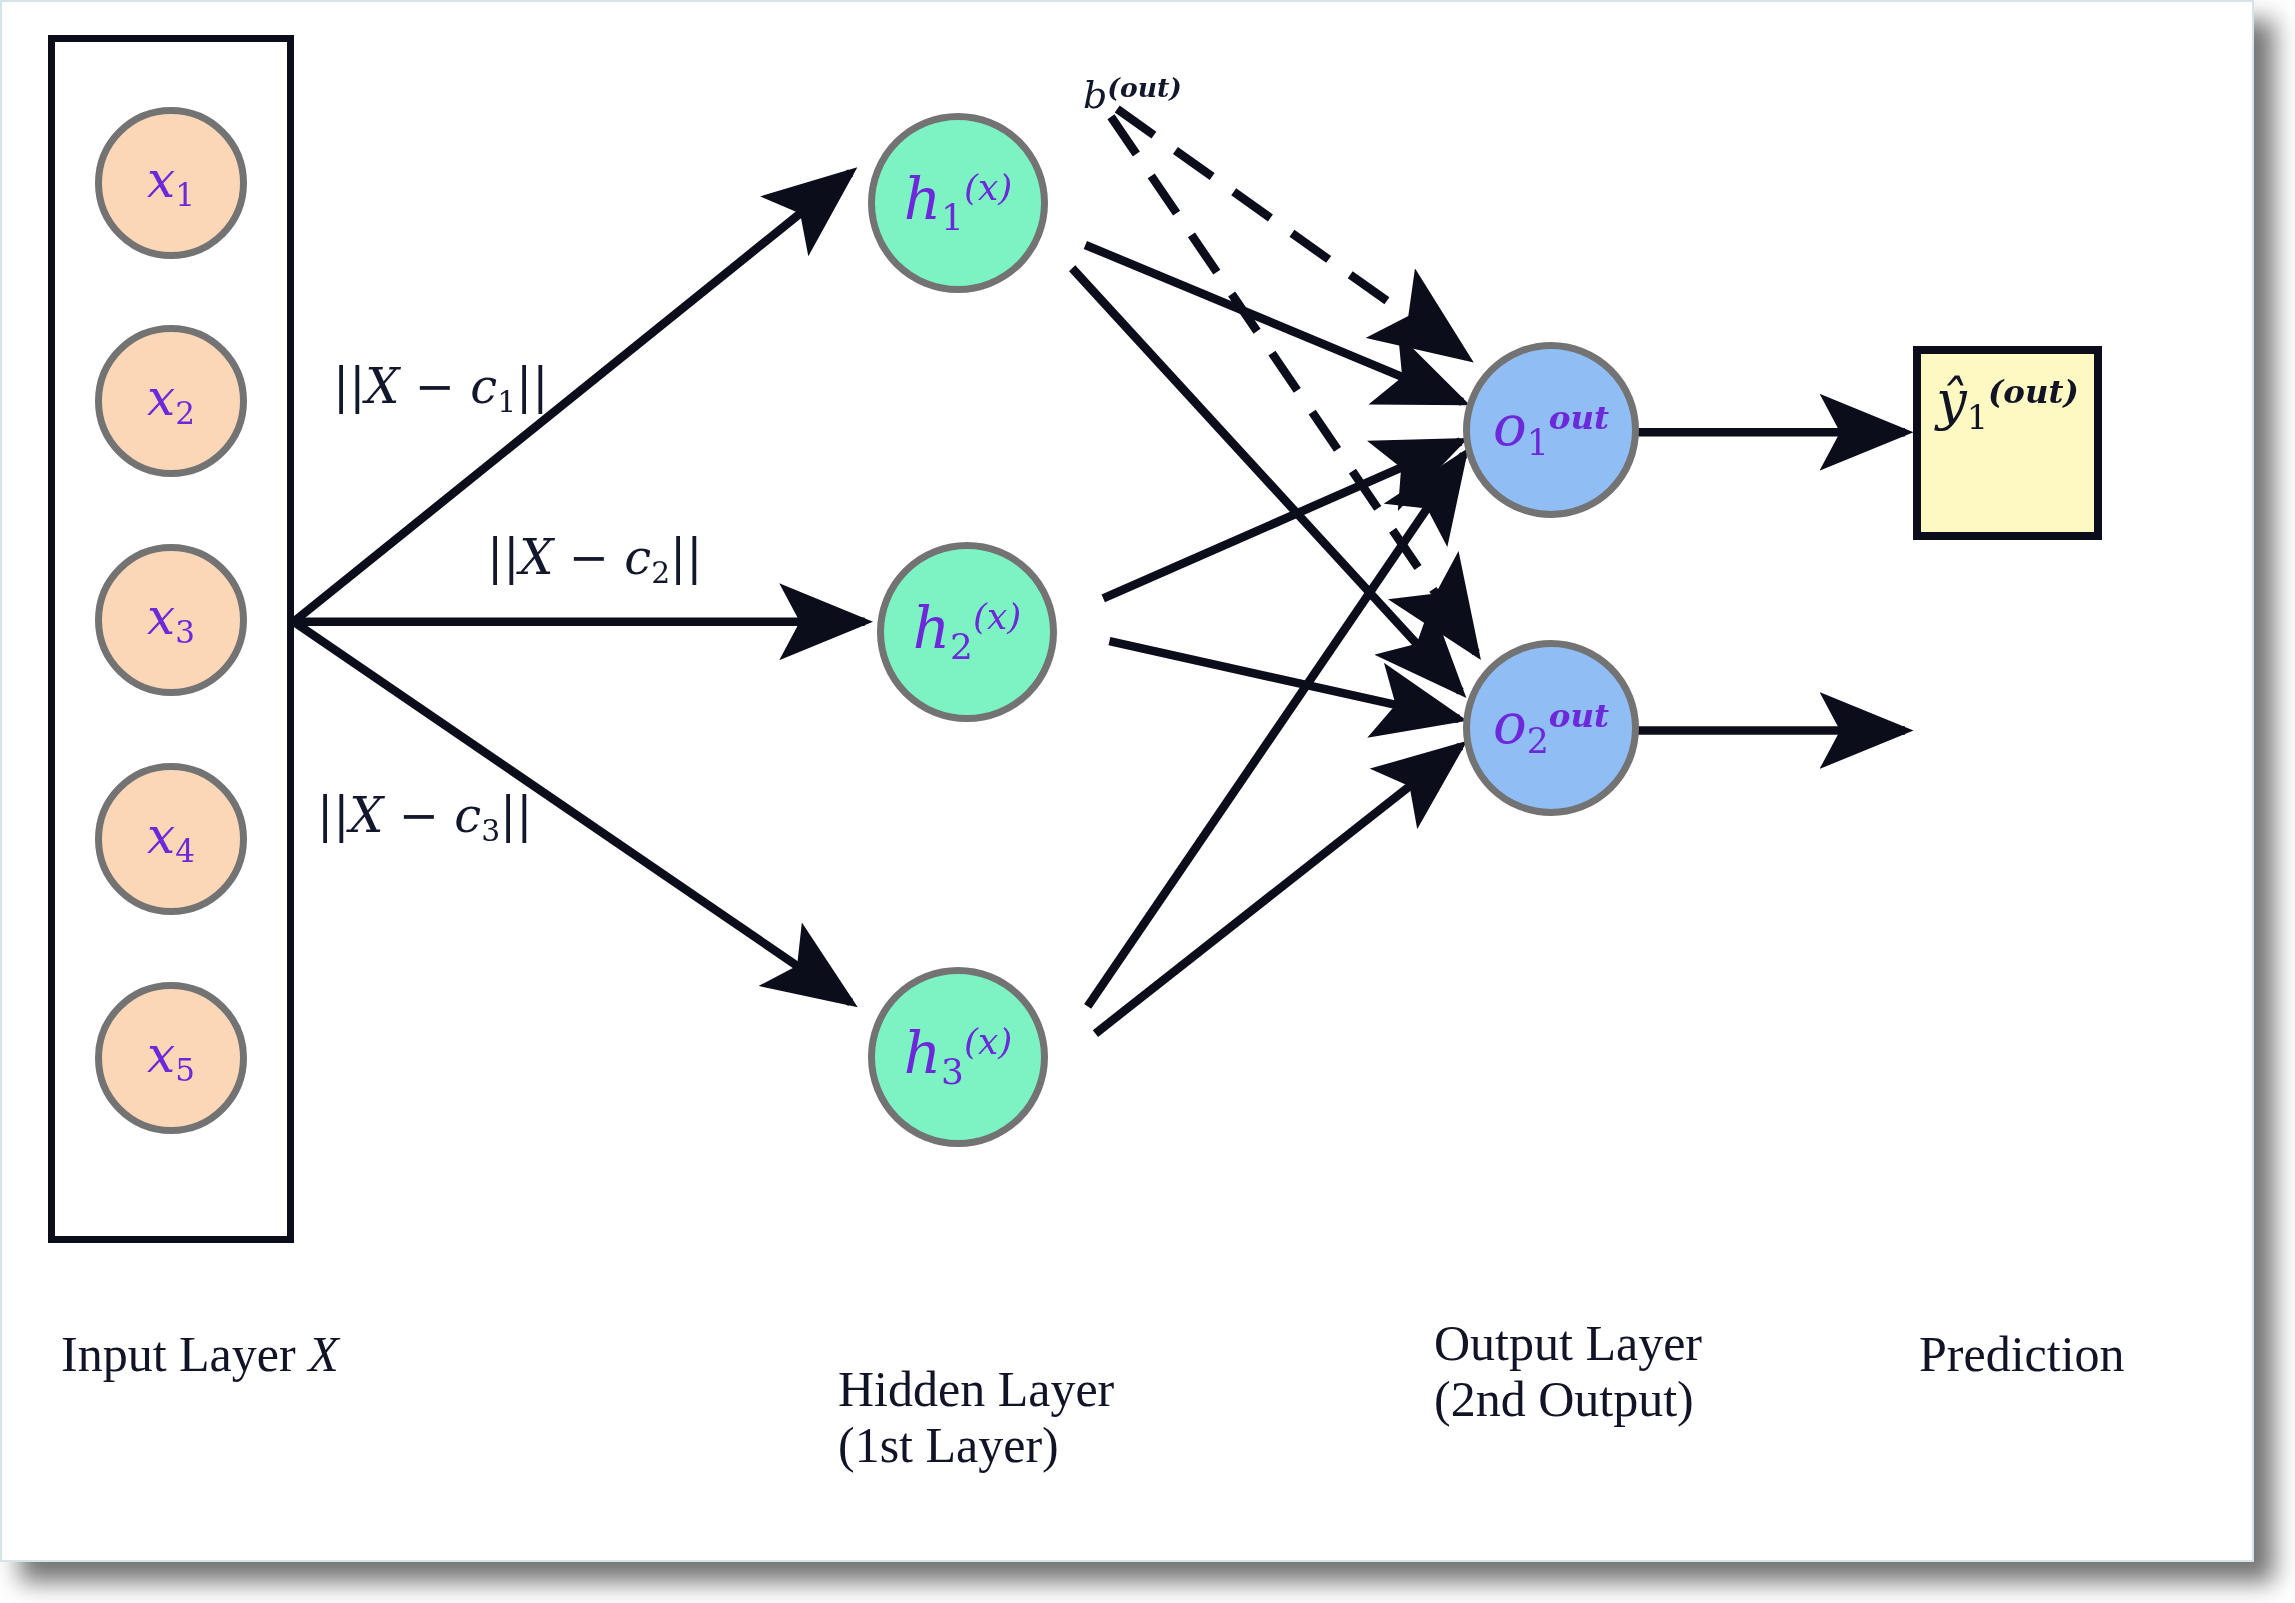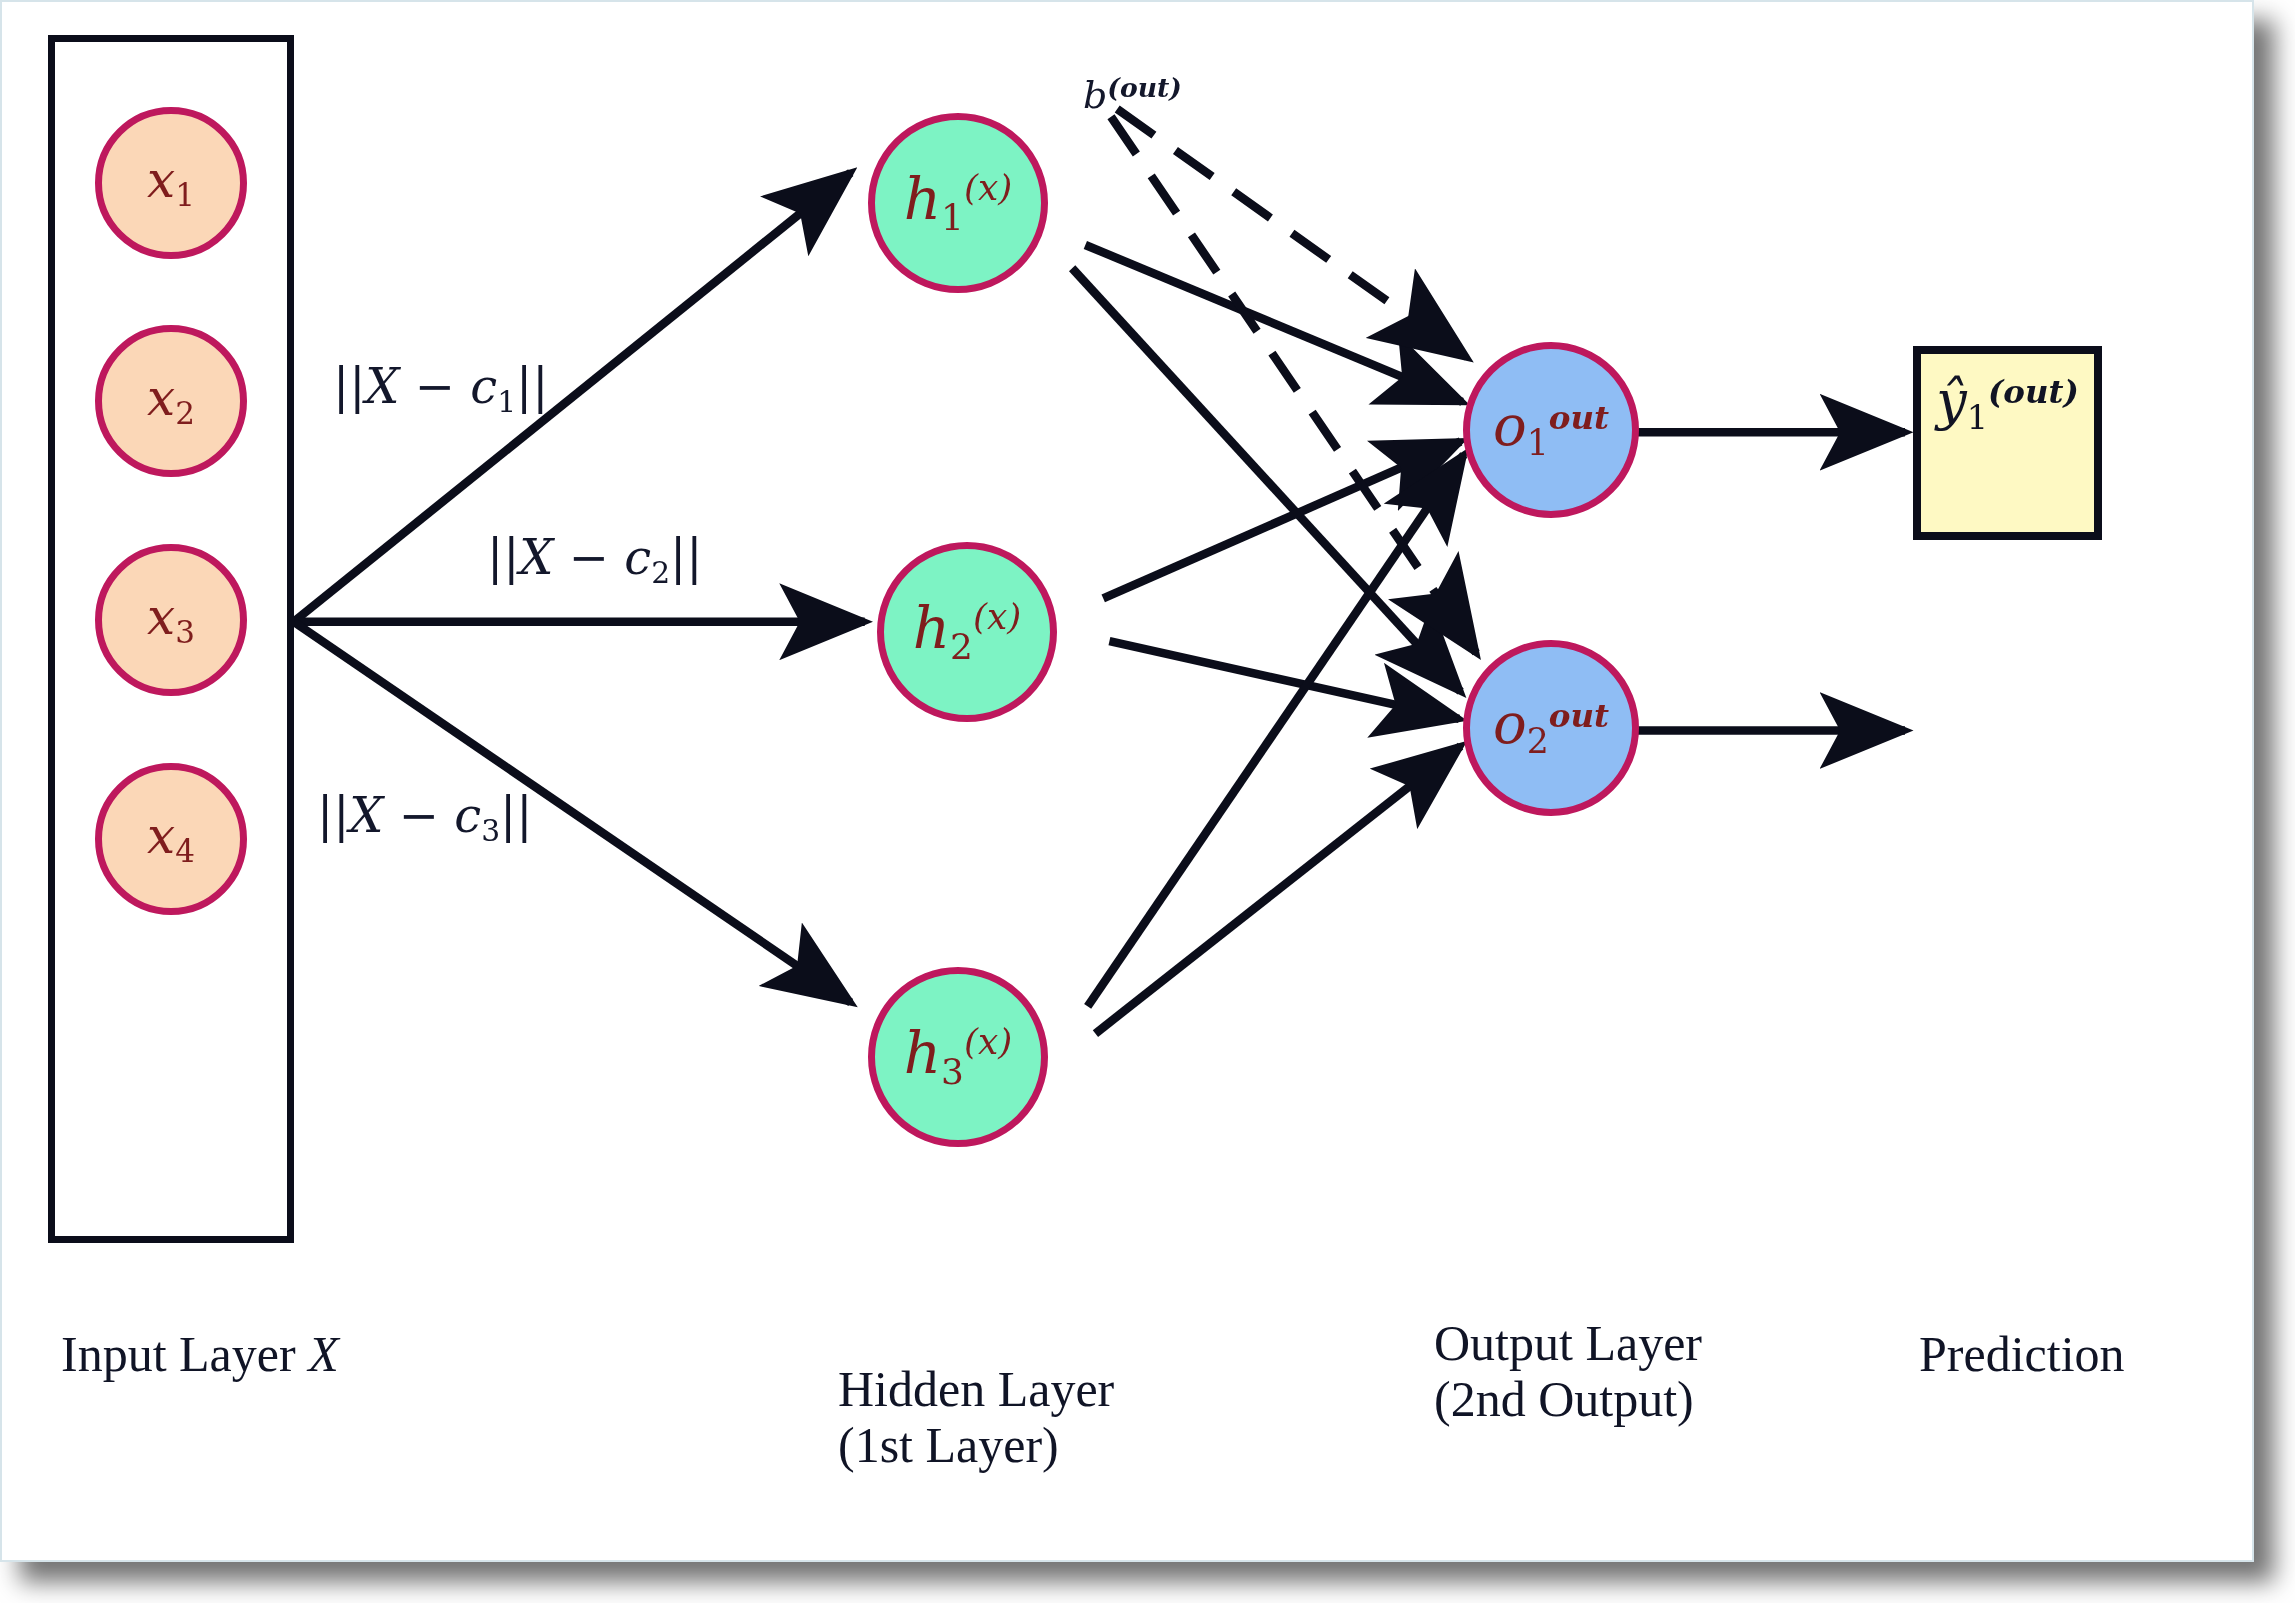--- a/index.html
+++ b/index.html
@@ -15,24 +15,24 @@
     box-sizing:border-box;
     border:2.3px solid #d6e4ea;
     background:#ffffff;
   }
 
   #svg-layer{position:absolute;left:0;top:0;width:2295px;height:1604px;}
 
   
   .node{
     position:absolute;border-radius:50%;
-    border:7px solid #be185d;
+    border:7px solid #737373;
     display:flex;align-items:center;justify-content:center;
     box-sizing:border-box;
-    color:#7f1d1d;
+    color:#6d28d9;
   }
   .node-input{background:#fbd7b7;width:152px;height:152px;}
   .node-hidden{background:#7df3c4;width:180px;height:180px;}
   .node-output{background:#8fbdf4;width:176px;height:176px;}
 
   
   #input-box{
     position:absolute;left:48px;top:35px;width:246px;height:1208px;
     border:7px solid #0b0d1a;background:transparent;box-sizing:border-box;
   }
@@ -134,20 +134,25 @@
   <div class="node node-input" style="left:95px;top:544px;">
     <span class="m lbl-x">
       <span>x</span><sub>3</sub>
     </span>
   </div>
   <div class="node node-input" style="left:95px;top:763px;text-align:right;">
     <span class="m lbl-x">
       <span>x</span><sub>4</sub>
     </span>
   </div>
+  <div class="node node-input" style="left:95px;top:982px;">
+    <span class="m lbl-x">
+      <span>x</span><sub>5</sub>
+    </span>
+  </div>
 
   <div class="node node-hidden" style="left:868px;top:113px;">
     <span class="m lbl-h">
       <span>h</span><sub>1</sub><sup>(x)</sup>
     </span>
   </div>
   <div class="node node-hidden" style="left:877px;top:542px;">
     <span class="m lbl-h">
       <span>h</span><sub>2</sub><sup>(x)</sup>
     </span>

